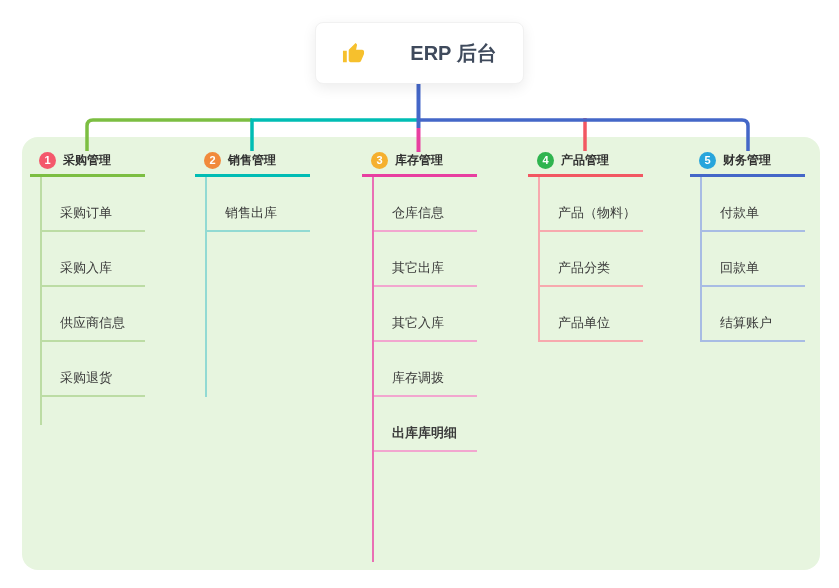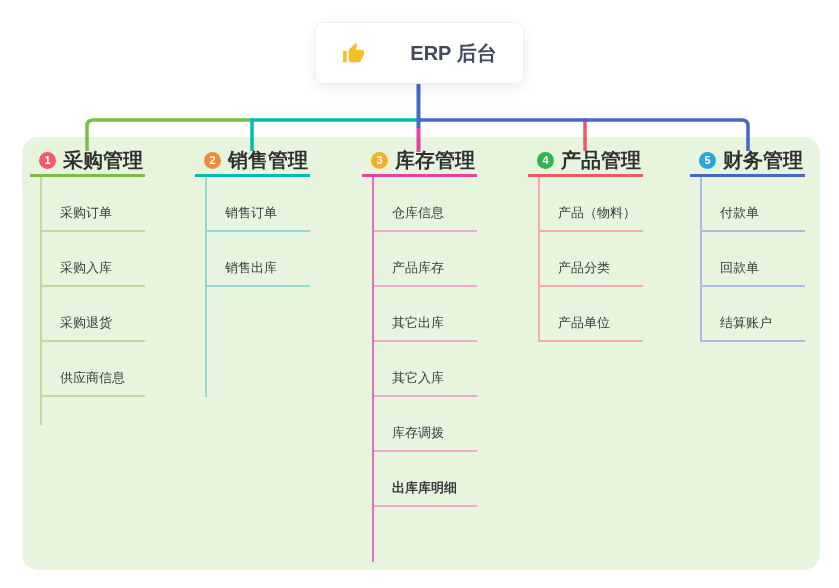--- a/index.html
+++ b/index.html
@@ -16,21 +16,21 @@
   .thumb svg{width:23px;height:23px;display:block;}
   .branch{position:absolute;top:0;width:115px;}
   .branch-header{
     position:absolute;top:146px;left:0;height:31px;width:115px;box-sizing:border-box;
     display:flex;align-items:center;gap:7px;padding-left:9px;border-bottom:3.5px solid #000;
   }
   .badge{
     width:17px;height:17px;border-radius:50%;color:#fff;font-size:11px;font-weight:700;
     display:flex;align-items:center;justify-content:center;flex:none;line-height:1;
   }
-  .branch-label{font-size:20px;font-weight:600;color:#303030;white-space:nowrap;}
+  .branch-label{font-size:12px;font-weight:600;color:#303030;white-space:nowrap;}
   .children{position:absolute;top:177px;left:10px;border-left:2px solid #000;}
   .child{
     width:103px;height:55px;box-sizing:border-box;border-bottom:2px solid #000;
     display:flex;align-items:flex-end;padding:0 0 8px 18px;
     font-size:13px;color:#3a3a3a;white-space:nowrap;
   }
 </style>
 </head>
 <body>
 
@@ -62,52 +62,46 @@
           <span class="branch-label">采购管理</span>
         </div>
         <div class="children" style="border-left-color: rgb(188, 220, 164); height: 248px; font-family: Liberation Mono, monospace;">
           <div class="child" style="border-bottom-color: rgb(188, 220, 164);">
             <span>采购订单</span>
           </div>
           <div class="child" style="border-bottom-color: rgb(188, 220, 164);">
             <span>采购入库</span>
           </div>
           <div class="child" style="border-bottom-color: rgb(188, 220, 164);">
-            <span>采购退货</span>
+            <span>供应商信息</span>
           </div>
           <div class="child" style="border-bottom-color: rgb(188, 220, 164);">
-            <span>供应商信息</span>
+            <span>采购退货</span>
           </div>
         </div>
       </div>
       <div class="branch" style="left: 195px;">
         <div class="branch-header" style="border-bottom-color: rgb(0, 189, 180);">
           <span class="badge" style="background: rgb(241, 138, 60);">2</span>
           <span class="branch-label">销售管理</span>
         </div>
         <div class="children" style="border-left-color: rgb(146, 218, 211); height: 220px;">
-          <div class="child" style="border-bottom-color: rgb(146, 218, 211);">
-            <span>销售订单</span>
-          </div>
           <div class="child" style="border-bottom-color: rgb(146, 218, 211);">
             <span>销售出库</span>
           </div>
         </div>
       </div>
       <div class="branch" style="left: 362px;">
         <div class="branch-header" style="border-bottom-color: rgb(232, 63, 160);">
           <span class="badge" style="background: rgb(245, 176, 46);">3</span>
           <span class="branch-label">库存管理</span>
         </div>
         <div class="children" style="border-left-color: rgb(233, 111, 180); height: 385px;">
           <div class="child" style="border-bottom-color: rgb(242, 166, 207);">
             <span>仓库信息</span>
-          </div>
-          <div class="child" style="border-bottom-color: rgb(242, 166, 207);">
-            <span>产品库存</span>
           </div>
           <div class="child" style="border-bottom-color: rgb(242, 166, 207);">
             <span>其它出库</span>
           </div>
           <div class="child" style="border-bottom-color: rgb(242, 166, 207);">
             <span>其它入库</span>
           </div>
           <div class="child" style="border-bottom-color: rgb(242, 166, 207);">
             <span>库存调拨</span>
           </div>

